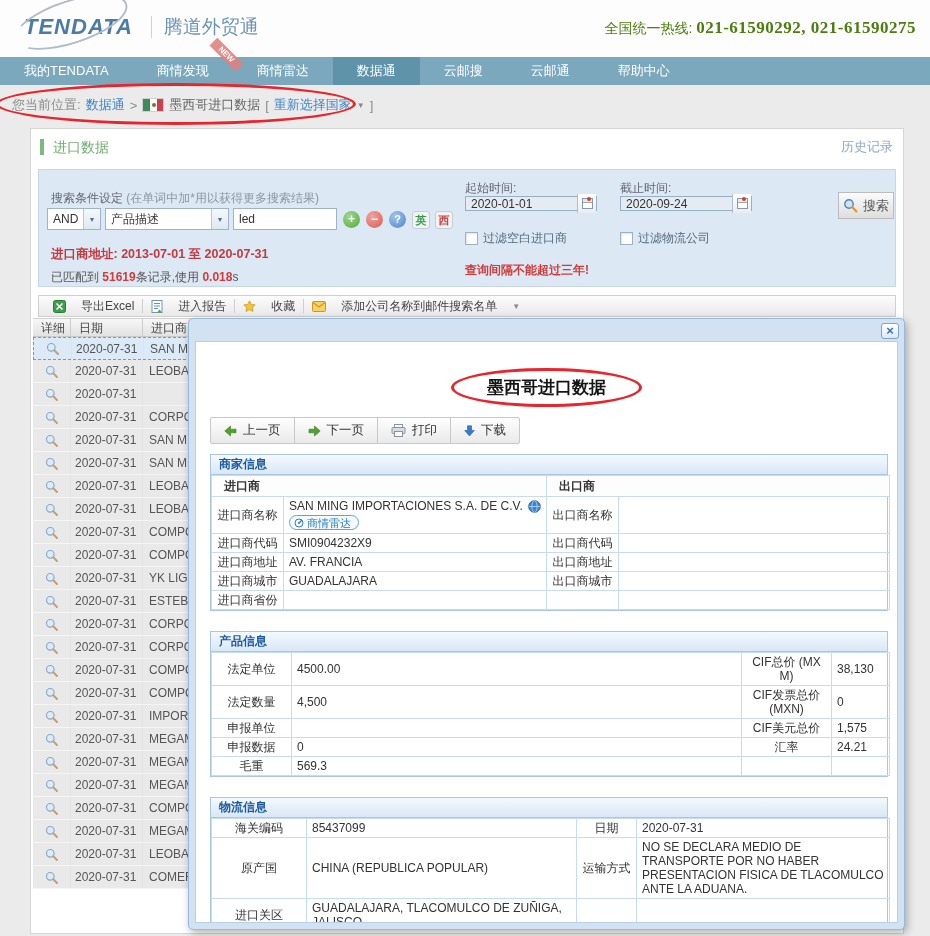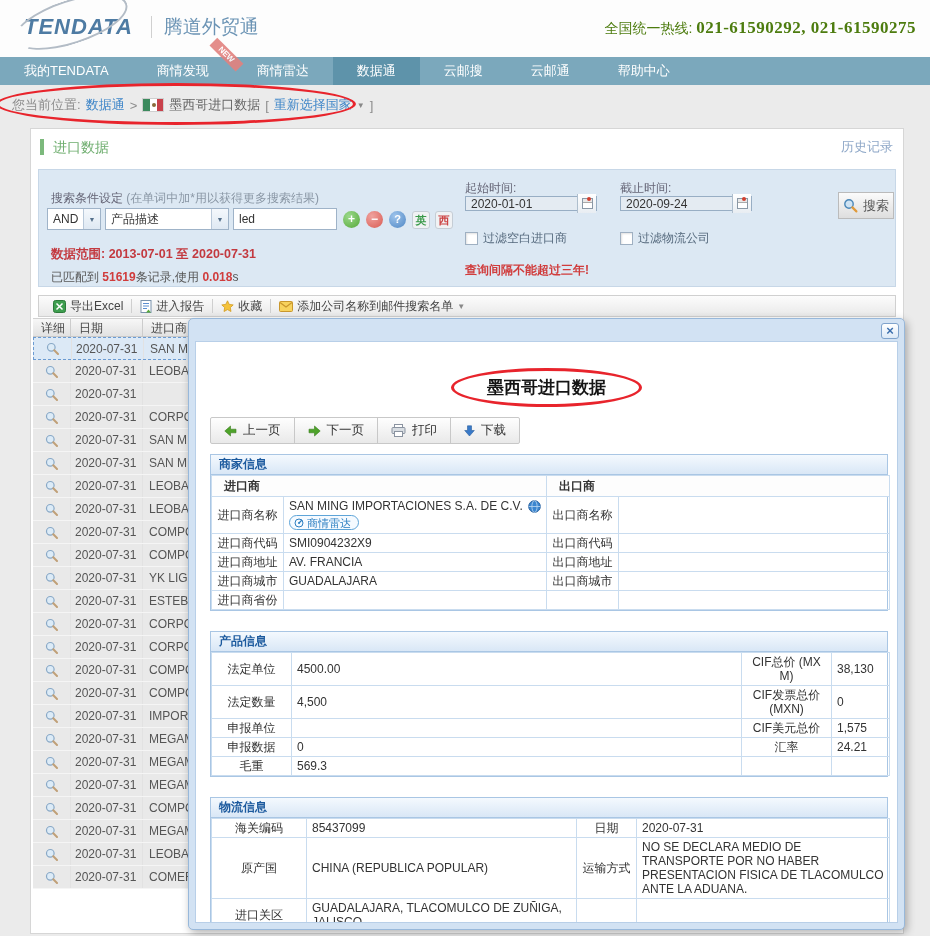--- a/index.html
+++ b/index.html
@@ -72,21 +72,21 @@
   .cal-btn { width:19px; height:19px; background:linear-gradient(#fff,#e8edf2); border-left:1px solid #aebecd; display:flex; align-items:center; justify-content:center; cursor:pointer; }
   .cal-glyph { position:relative; width:11px; height:11px; background:#fff; border:1px solid #8a98a6; }
   .cal-glyph::before { content:""; position:absolute; left:0; top:0; right:0; height:3px; background:#e8e8e8; border-bottom:1px solid #aaa; }
   .cal-glyph::after { content:""; position:absolute; right:1px; top:-2px; width:4px; height:4px; border-radius:50%; background:#d04030; }
   .chk-row { position:absolute; top:60px; display:flex; align-items:center; gap:5px; color:#55697d; }
   .chk { width:13px; height:13px; background:#fff; border:1px solid #9fb0c2; box-shadow:inset 1px 1px 2px rgba(0,0,0,.12); cursor:pointer; }
   .warn-line { position:absolute; left:426px; top:92px; color:#d03c3c; font-weight:bold; }
   .search-btn { position:absolute; left:799px; top:22px; width:56px; height:27px; background:linear-gradient(#fbfbfb,#dedede); border:1px solid #bbb; border-radius:0; display:flex; align-items:center; justify-content:center; gap:5px; color:#555; font-size:13px; cursor:pointer; }
   
   .toolbar { position:absolute; left:7px; top:166px; width:858px; height:22px; background:linear-gradient(#fcfcfc,#e9e9e9); border:1px solid #d0d0d0; display:flex; align-items:center; padding-left:6px; color:#444; }
-  .tb-item { display:flex; align-items:center; gap:4px; padding:0 8px; cursor:pointer; height:100%; }
+  .tb-item { display:flex; align-items:center; gap:15px; padding:0 8px; cursor:pointer; height:100%; }
   .tb-sep { width:1px; height:14px; background:#cfcfcf; }
   
   .thead { position:absolute; left:2px; top:189px; width:868px; height:19px; background:linear-gradient(#f7f7f7,#e2e2e2); border-top:1px solid #d2d2d2; border-bottom:1px solid #c8c8c8; display:flex; font-size:12px; color:#444; }
   .th { padding-left:8px; line-height:18px; border-right:1px solid #cccccc; }
   .th-det { width:38px; } .th-date { width:72px; } .th-imp { flex:1; border-right:none; }
   .rows-wrap { position:absolute; left:2px; top:208px; width:868px; }
   .lrow { display:flex; height:23px; background:#e9e9e9; border-bottom:1px solid #f5f5f5; align-items:center; color:#555; cursor:pointer; }
   .lrow.sel { background:#dce9f6; border:1px dashed #6b9bd2; }
   .c-det { width:38px; display:flex; justify-content:center; border-right:1px solid #e2e2e2; height:100%; align-items:center; }
   .c-date { width:72px; padding-left:4px; border-right:1px solid #e2e2e2; height:100%; line-height:22px; }
@@ -191,21 +191,21 @@
       <span class="sel-txt">产品描述</span>
       <span class="sel-arrow">▼</span>
     </div>
     <div class="kw-input">led</div>
     <div class="round-ico ico-plus">+</div>
     <div class="round-ico ico-minus">−</div>
     <div class="round-ico ico-help">?</div>
     <div class="lang-btn lang-en">英</div>
     <div class="lang-btn lang-es">西</div>
     <div class="range-line">
-      <span>数据范围:</span>
+      <span>进口商地址:</span>
       <span>2013-07-01 至 2020-07-31</span>
     </div>
     <div class="match-line">
       <span>已匹配到</span>
       <b>51619</b><span>条记录,使用</span>
       <b>0.018</b><span>s</span>
     </div>
 
     <div class="date-label d1">起始时间:</div>
     <div class="date-input" style="left:426px;">

